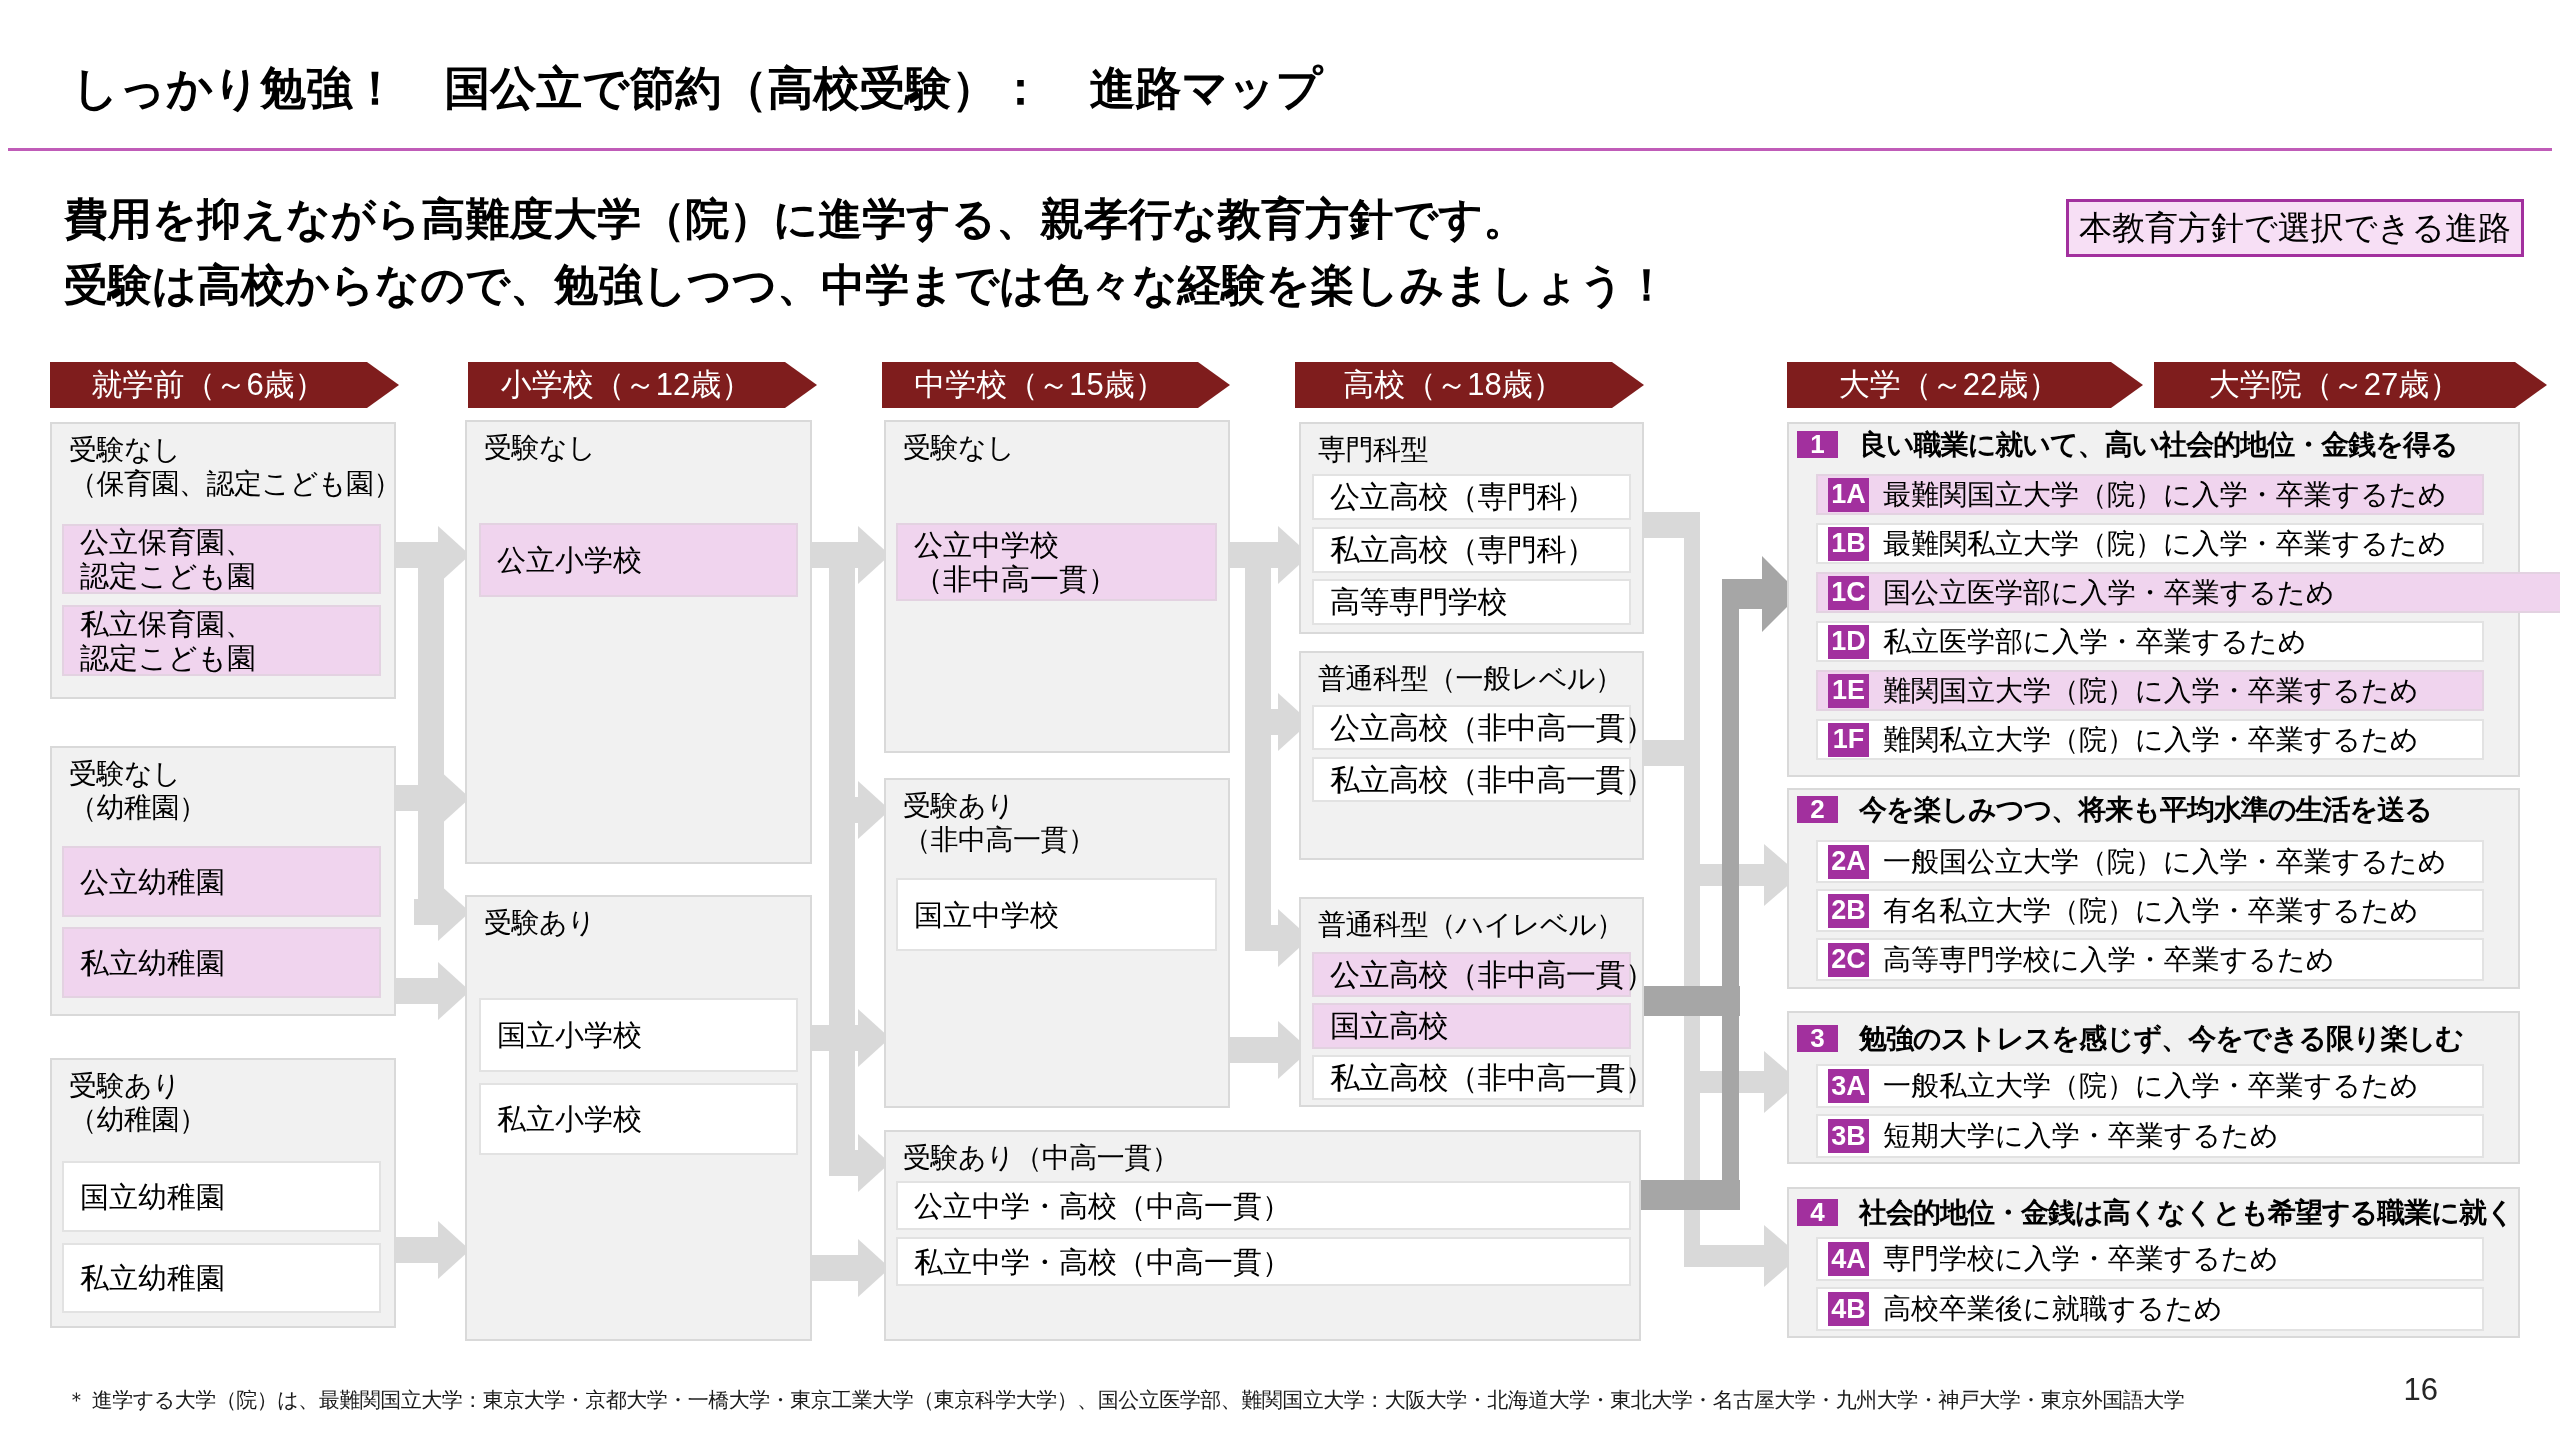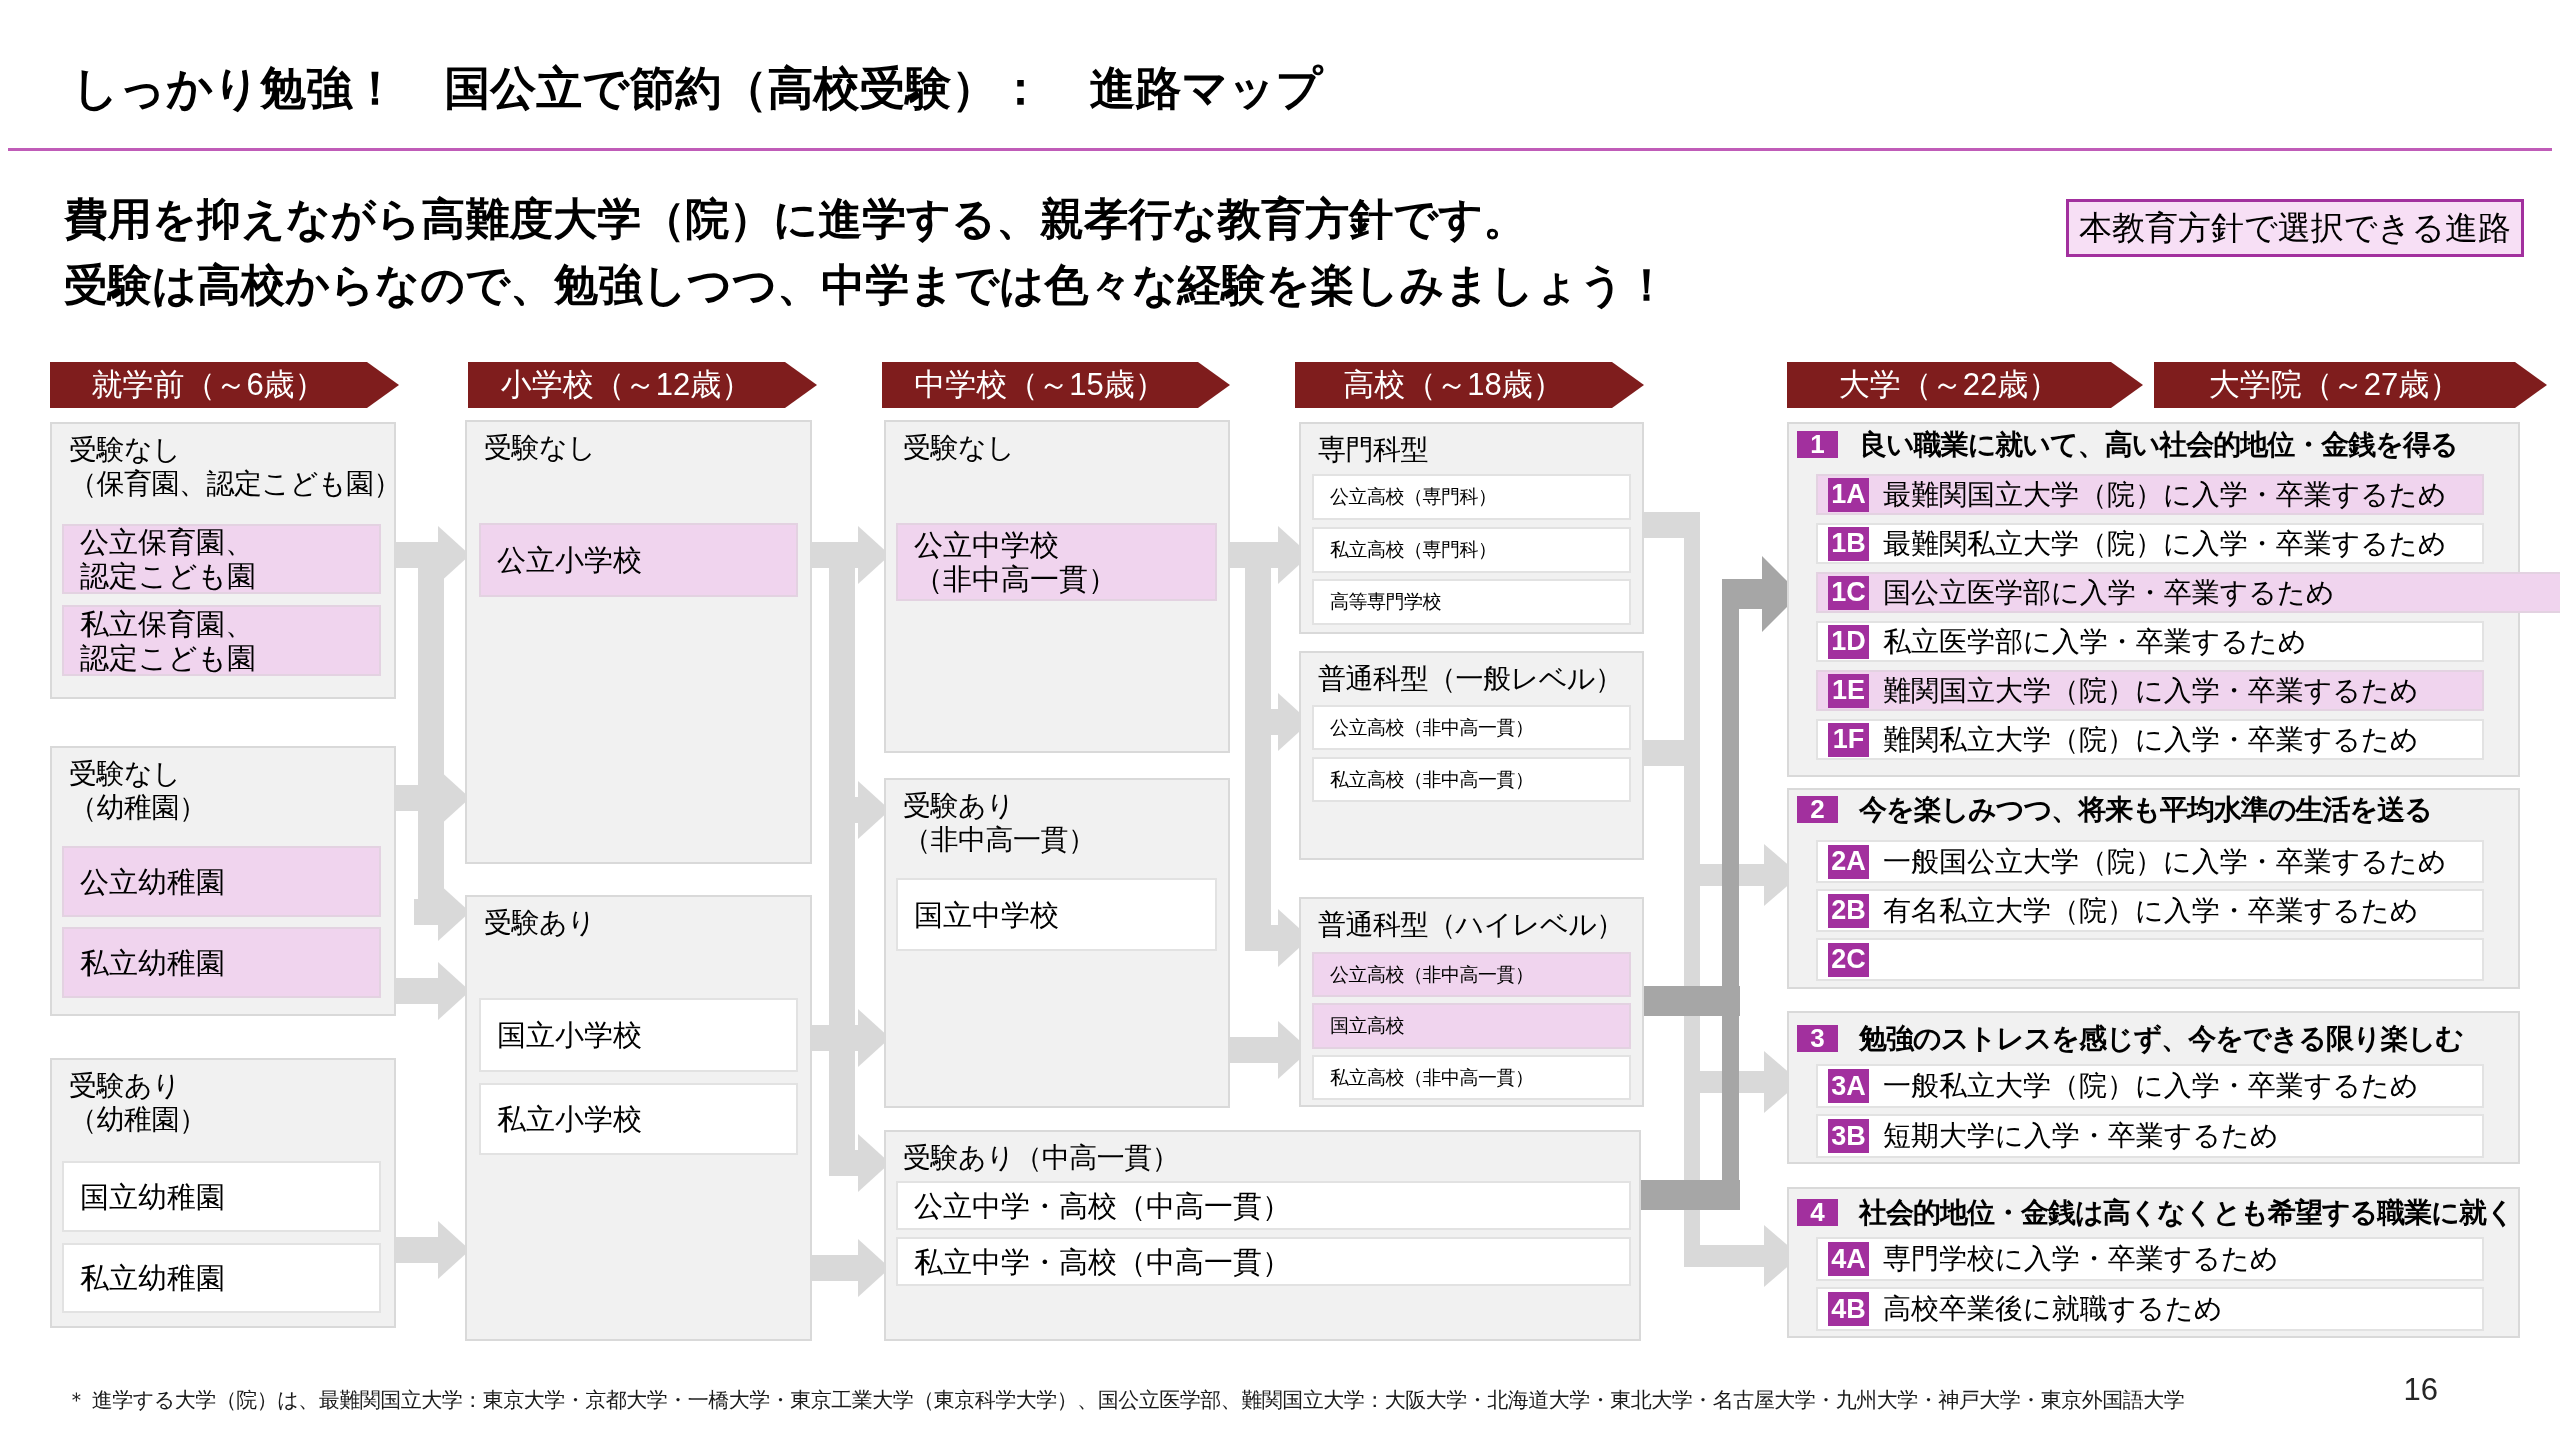--- a/index.html
+++ b/index.html
@@ -14,21 +14,21 @@
               border:3px solid #A2309E; display:flex; align-items:center; justify-content:center;
               font-size:33px; z-index:2; }
   .banner { position:absolute; top:362px; height:46px; background:#7f1d1d; color:#fff;
             display:flex; align-items:center; justify-content:center; font-size:31px; z-index:2;
             clip-path:polygon(0 0, calc(100% - 32px) 0, 100% 50%, calc(100% - 32px) 100%, 0 100%);
             padding-right:32px; }
   .gbox { position:absolute; background:#F1F1F1; border:2px solid #D9D9D9; z-index:2; }
   .gbox-label { padding:9px 0 0 17px; font-size:28px; font-weight:400; line-height:34px; white-space:pre; letter-spacing:-0.5px; }
   .item { position:absolute; z-index:3; display:flex; align-items:center; font-size:29px;
           line-height:34px; padding-left:16px; white-space:pre; }
-  .item.small { font-size:19px; letter-spacing:-0.5px; }
+  .item.small { font-size:30px; letter-spacing:-0.5px; }
   .item.pink { background:#F0D4EE; border:2px solid #E3D2E1; }
   .item.white { background:#fff; border:2px solid #E2E2E2; }
   .goal-badge { position:absolute; width:41px; height:27px; background:#A2309E; color:#fff;
                display:flex; align-items:center; justify-content:center; font-size:26px; font-weight:700; z-index:3; }
   .goal-title { position:absolute; font-size:28px; font-weight:700; z-index:3; white-space:pre; letter-spacing:-1px; }
   .goal-row { position:absolute; z-index:3; display:flex; align-items:center; font-size:28px; }
   .goal-row.pink { background:#F0D4EE; border:2px solid #E3D2E1; }
   .goal-row.white { background:#fff; border:2px solid #E2E2E2; }
   .row-badge { width:41px; height:34px; margin-left:10px; background:#A2309E; color:#fff; flex:none;
               display:flex; align-items:center; justify-content:center; font-size:27px; font-weight:700; }
@@ -206,20 +206,21 @@
     <div class="goal-row white" style="left:1816px;top:840px;width:668px;height:43px">
       <span class="row-badge">2A</span>
       <span class="row-label">一般国公立大学（院）に入学・卒業するため</span>
     </div>
     <div class="goal-row white" style="left:1816px;top:889px;width:668px;height:43px">
       <span class="row-badge">2B</span>
       <span class="row-label">有名私立大学（院）に入学・卒業するため</span>
     </div>
     <div class="goal-row white" style="left:1816px;top:938px;width:668px;height:43px">
       <span class="row-badge">2C</span>
+      <span class="row-label">高等専門学校に入学・卒業するため</span>
     </div>
     <section class="gbox" style="left:1787px;top:1011px;width:733px;height:153px"></section>
     <div class="goal-badge" style="left:1797px;top:1025px">3</div>
     <div class="goal-title" style="left:1859px;top:1020px">勉強のストレスを感じず、今をできる限り楽しむ</div>
     <div class="goal-row white" style="left:1816px;top:1064px;width:668px;height:44px">
       <span class="row-badge">3A</span>
       <span class="row-label">一般私立大学（院）に入学・卒業するため</span>
     </div>
     <div class="goal-row white" style="left:1816px;top:1114px;width:668px;height:44px">
       <span class="row-badge">3B</span>

